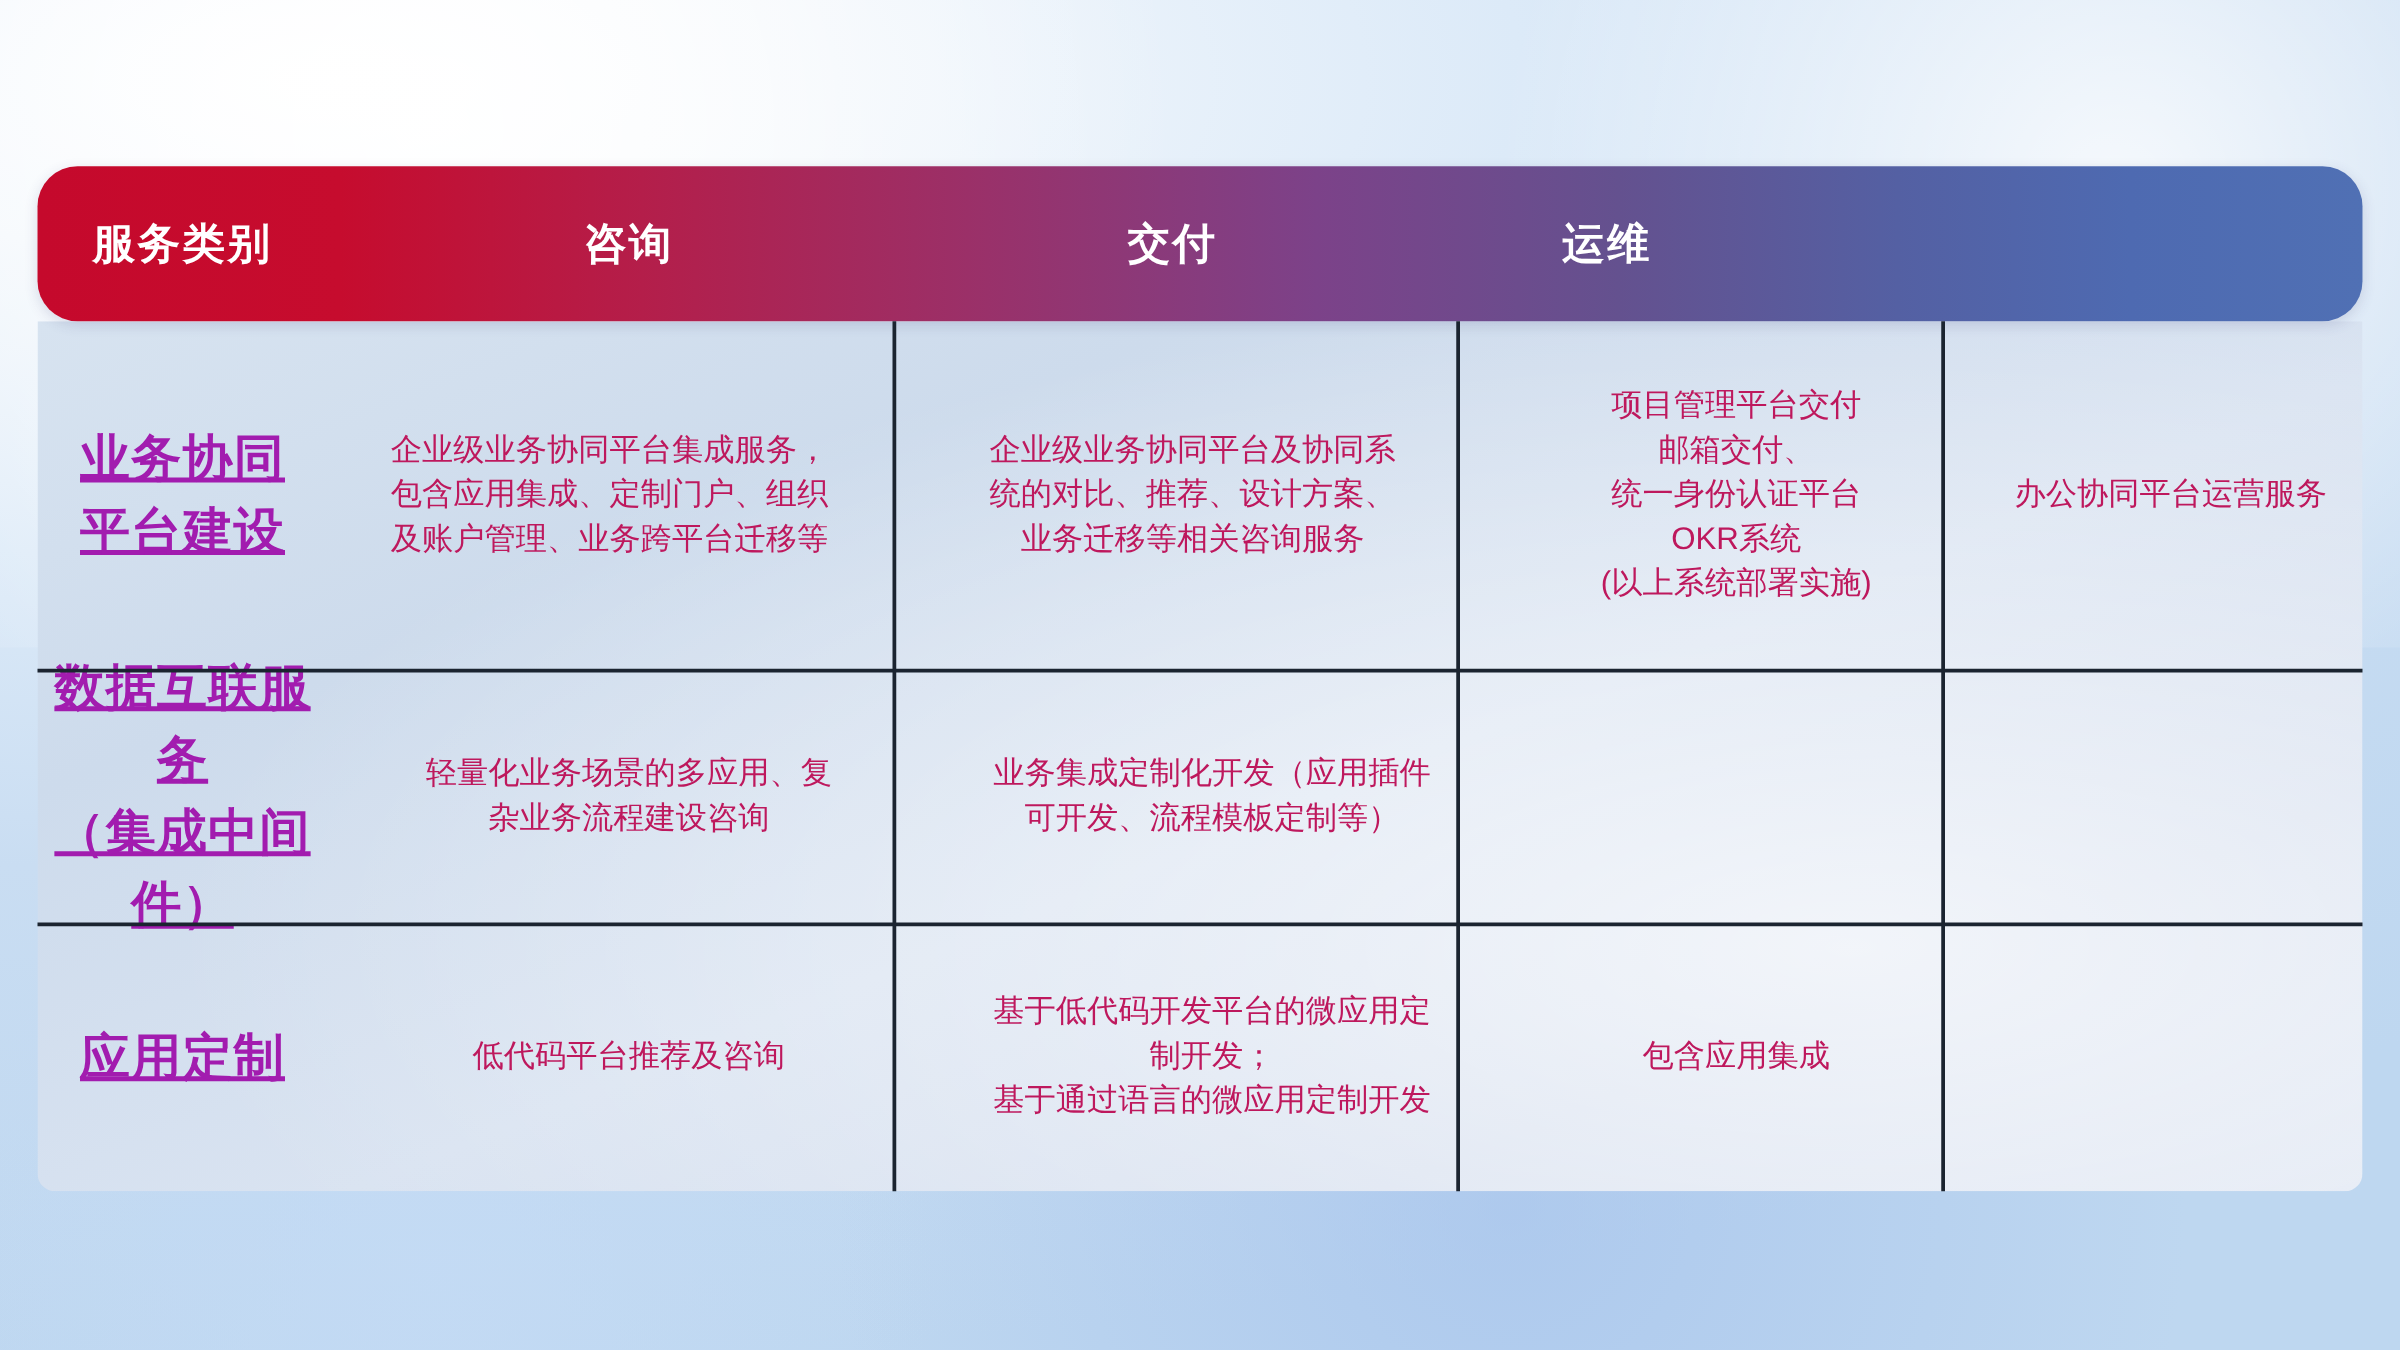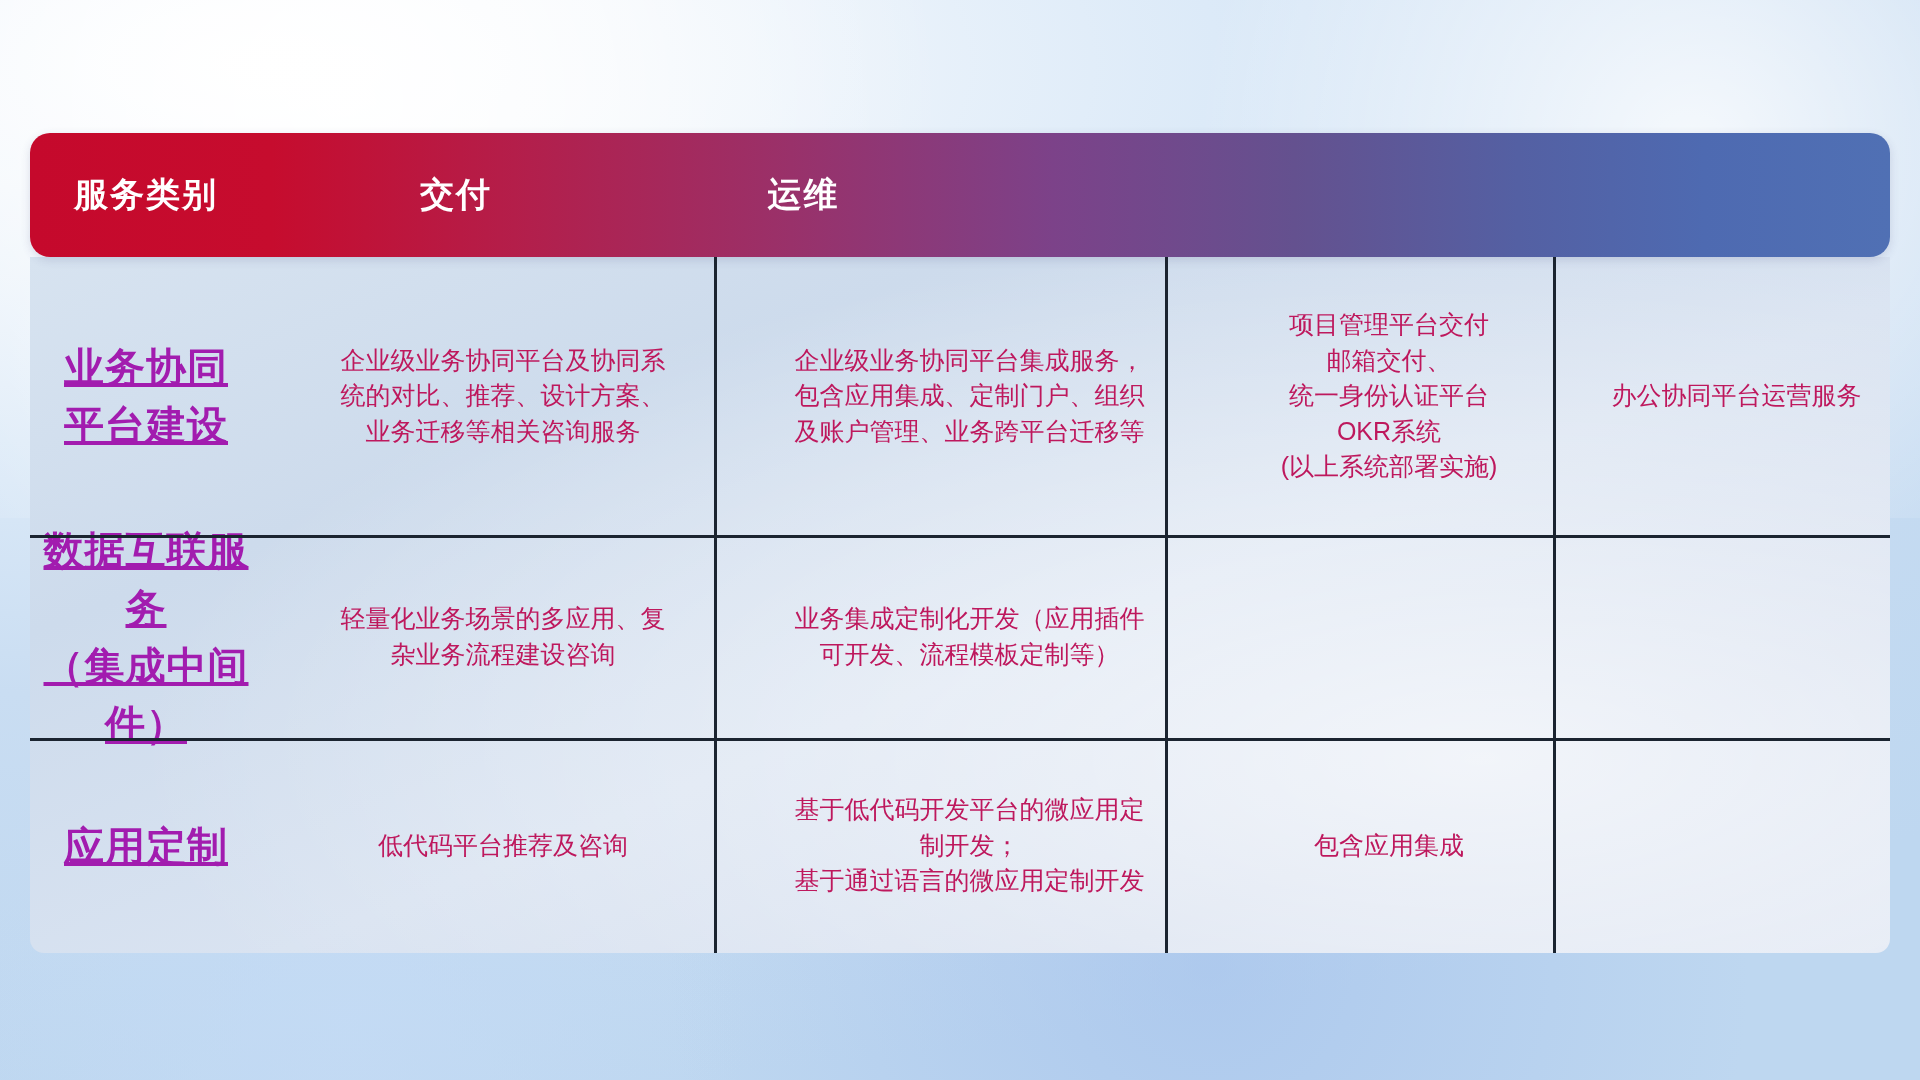--- a/index.html
+++ b/index.html
@@ -42,21 +42,21 @@
   #table-body-panel {
     position:absolute;
     left:0; top:124px; width:1860px; height:696px;
     border-radius:0 0 14px 14px;
     background:
       radial-gradient(125% 130% at 78% 72%, rgba(255,255,255,.70) 0%, rgba(255,255,255,0) 58%),
       linear-gradient(158deg,#d7e3f0 0%,#cddbec 26%,#d9e3f1 55%,#d2dced 78%,#dbe3f1 100%);
   }
   #header-band {
     position:absolute; left:0; top:0; width:1860px; height:124px;
-    border-radius:20px;
+    border-radius:32px;
     background:linear-gradient(90deg,
       #c5092c 0%, #c60c2e 13%, #b41e4a 26%, #9b3068 40%,
       #7c4289 55%, #64518f 68%, #5460a3 80%, #4e6ab1 90%, #5070b4 100%);
     display:flex; align-items:center;
     box-shadow:0 3px 10px rgba(60,60,120,.16);
   }
   .header-cell {
     color:#fff; font-size:34px; font-weight:bold;
     text-align:center; letter-spacing:2px;
     user-select:none;
@@ -113,35 +113,36 @@
 <div id="bg-glow-2"></div>
 <div id="bg-glow-3"></div>
 <div id="bg-glow-4"></div>
 
 <div id="table-wrap">
 
   <div id="table-body-panel"></div>
 
   <div id="header-band">
     <div class="header-cell c0">服务类别</div>
+    <div class="header-cell c1">咨询</div>
     <div class="header-cell c3">交付</div>
     <div class="header-cell c4">运维</div>
   </div>
 
   <div id="grid">
 
     <div class="row r1">
       <div class="cell cat-cell c0">业务协同
 平台建设</div>
+      <div class="cell c2">企业级业务协同平台集成服务，
+包含应用集成、定制门户、组织
+及账户管理、业务跨平台迁移等</div>
       <div class="cell c1">企业级业务协同平台及协同系
 统的对比、推荐、设计方案、
 业务迁移等相关咨询服务</div>
-      <div class="cell c2">企业级业务协同平台集成服务，
-包含应用集成、定制门户、组织
-及账户管理、业务跨平台迁移等</div>
       <div class="cell c3">项目管理平台交付
 邮箱交付、
 统一身份认证平台
 OKR系统
 (以上系统部署实施)</div>
       <div class="cell c4">办公协同平台运营服务</div>
     </div>
 
     <div class="row r2">
       <div class="cell cat-cell c0">数据互联服务

